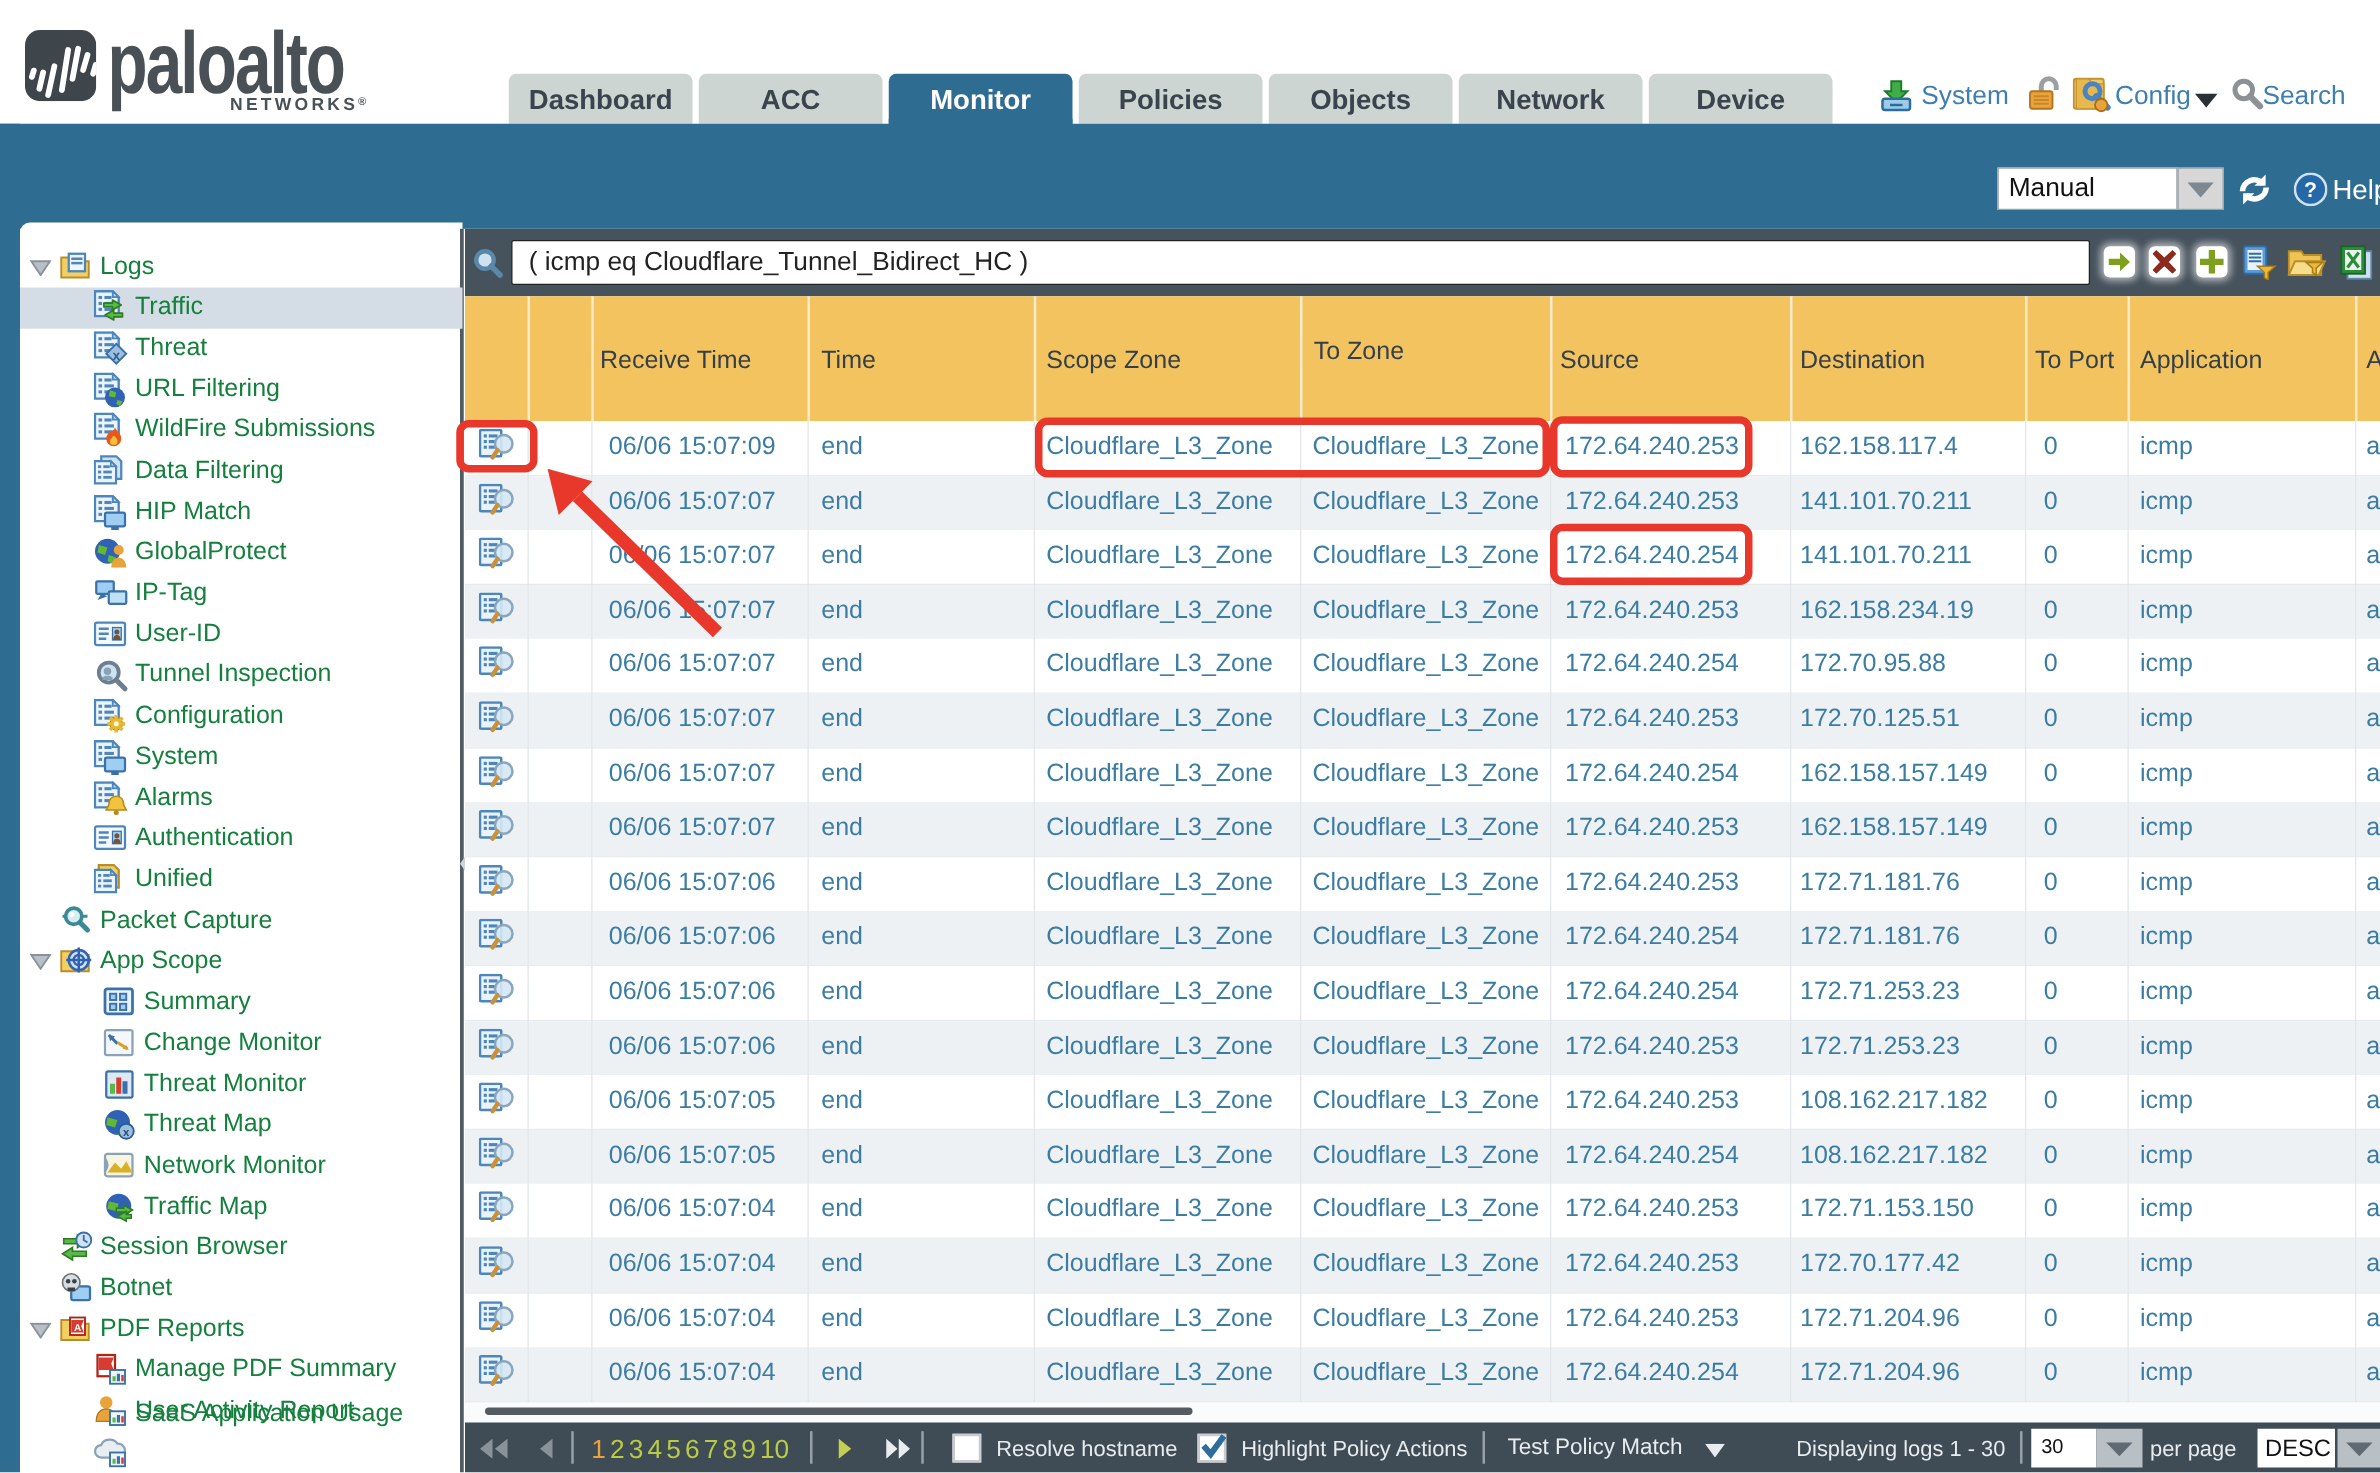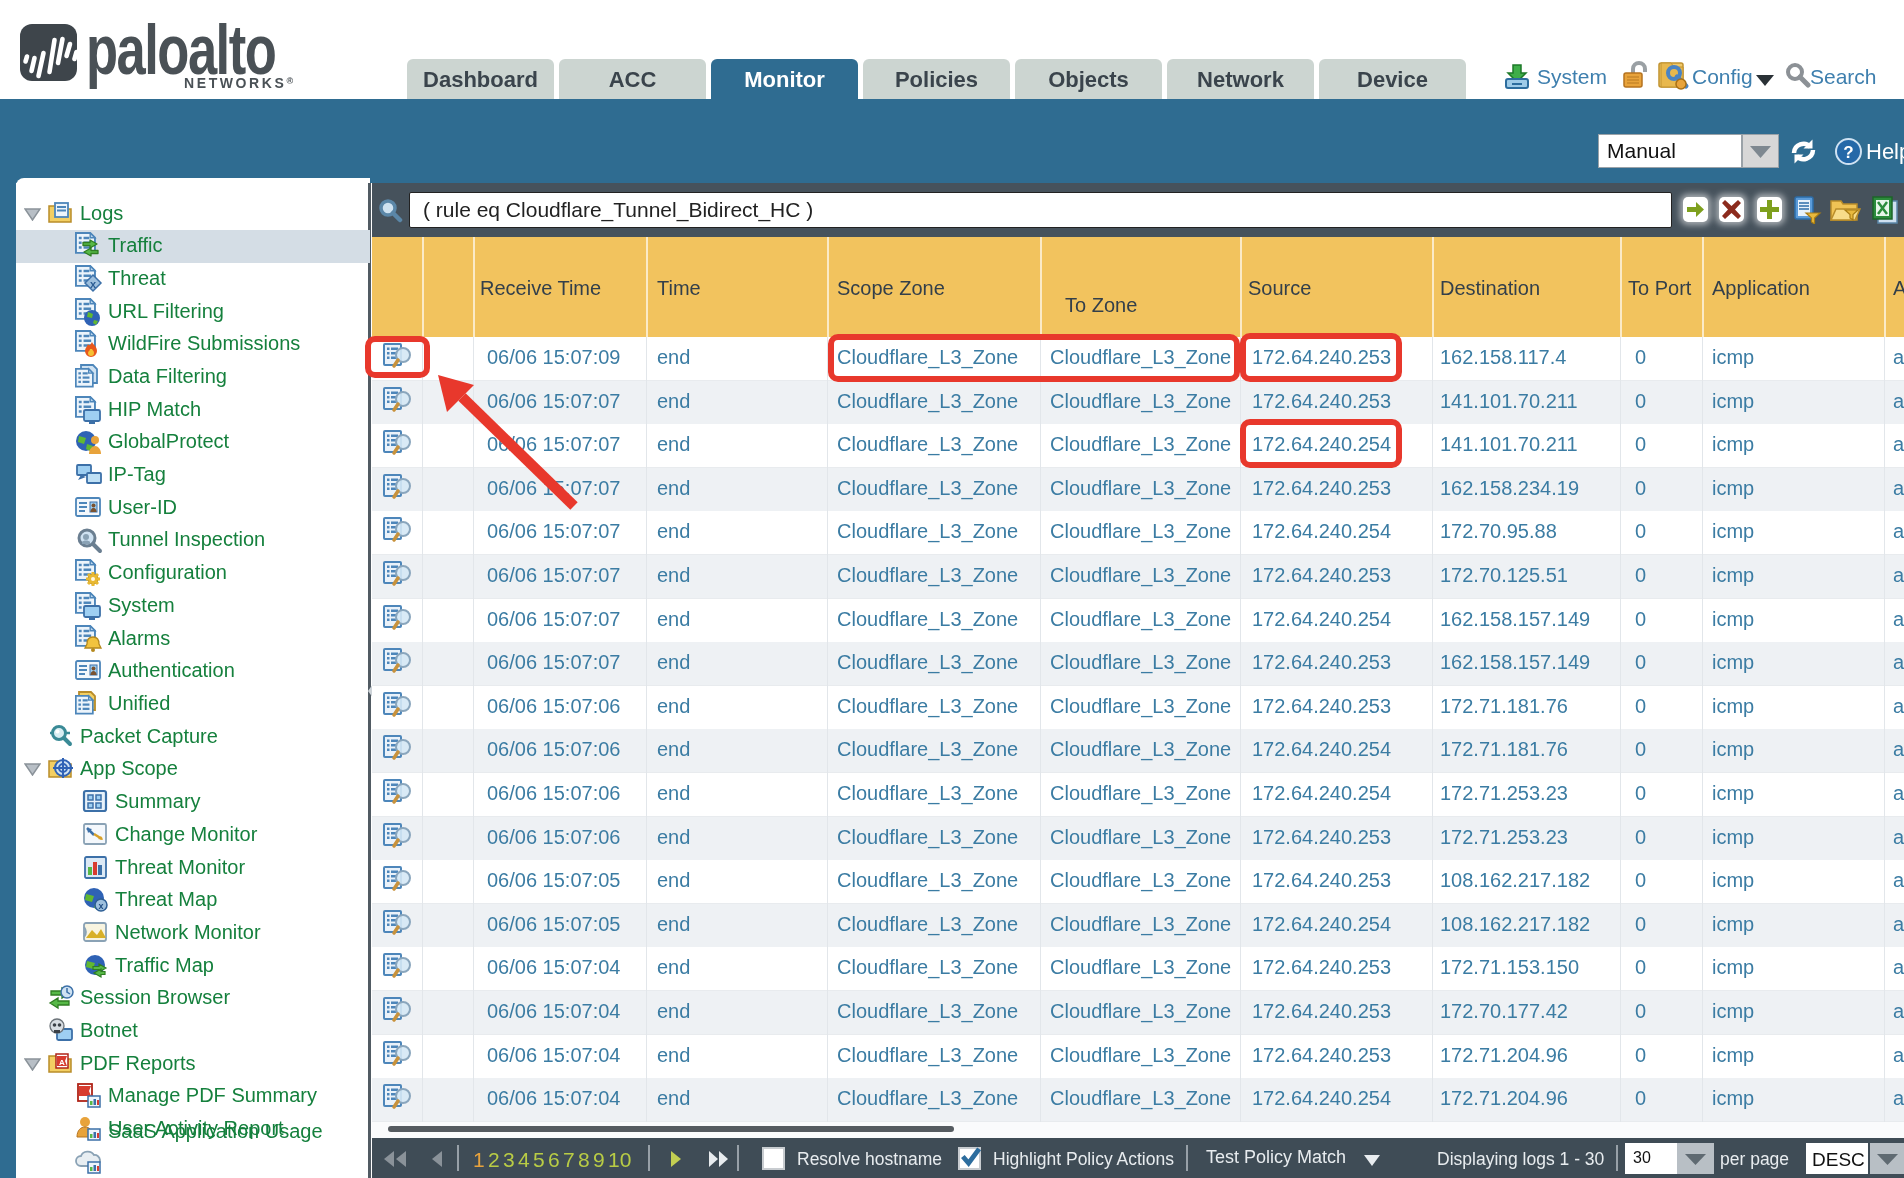--- a/index.html
+++ b/index.html
@@ -438,21 +438,21 @@
       <rect x="22" y="18" width="2" height="5" fill="#d83c30"></rect>
     </g>
   </svg>
 <div class="tlabel" style="left:108px;top:1120px;">SaaS Application Usage</div>
 <div class="abs" style="left:372px;top:183px;width:1532px;height:54px;background:#46525c;"></div>
 <svg class="abs" style="left:378px;top:198px" width="25" height="25" viewBox="0 0 25 25">
     <circle cx="10" cy="10" r="7" fill="#cfe2f0" stroke="#5b87a8" stroke-width="3.5"></circle>
     <path d="M15 15l7 7" stroke="#5b87a8" stroke-width="4.5" stroke-linecap="round"></path>
   </svg>
 <div class="abs" style="left:409px;top:192px;width:1263px;height:36px;background:#fff;border:1px solid #222;box-sizing:border-box;border-radius:2px;"></div>
-<div class="abs" style="left:423px;top:198px;font-size:21px;color:#222;">( rule eq Cloudflare_Tunnel_Bidirect_HC )</div>
+<div class="abs" style="left:423px;top:198px;font-size:21px;color:#222;">( icmp eq Cloudflare_Tunnel_Bidirect_HC )</div>
 <div class="abs" style="left:1683px;top:197px;width:25px;height:25px;background:#fff;border-radius:5px;box-shadow:0 0 6px 3px rgba(255,255,255,0.55);"></div>
 <svg class="abs" style="left:1686px;top:201px" width="19" height="17" viewBox="0 0 19 17">
     <path d="M1 6h9V1l8 7.5L10 16v-5H1z" fill="#7ea01e"></path>
   </svg>
 <div class="abs" style="left:1719px;top:197px;width:25px;height:25px;background:#fff;border-radius:5px;box-shadow:0 0 6px 3px rgba(255,255,255,0.55);"></div>
 <svg class="abs" style="left:1722px;top:200px" width="19" height="19" viewBox="0 0 19 19">
     <path d="M3 0l6.5 6L16 0l3 3-6 6.5 6 6.5-3 3-6.5-6L3 19l-3-3 6-6.5L0 3z" fill="#8c2b1d"></path>
   </svg>
 <div class="abs" style="left:1757px;top:197px;width:25px;height:25px;background:#fff;border-radius:5px;box-shadow:0 0 6px 3px rgba(255,255,255,0.55);"></div>
 <svg class="abs" style="left:1760px;top:200px" width="19" height="19" viewBox="0 0 19 19">
@@ -476,21 +476,21 @@
 <svg class="abs" style="left:1872px;top:196px" width="26" height="28" viewBox="0 0 26 28">
     <rect x="6" y="5" width="19" height="22" fill="#cfe0f0" stroke="#5b87a8" stroke-width="1.5"></rect>
     <rect x="1" y="1" width="19" height="22" fill="#2c8c3c" stroke="#1d6429" stroke-width="1.5"></rect>
     <rect x="4" y="4" width="13" height="16" fill="#e8f5ea"></rect>
     <path d="M6 6l9 12M15 6L6 18" stroke="#2c8c3c" stroke-width="2.5"></path>
   </svg>
 <div class="abs" style="left:372px;top:237px;width:1532px;height:100px;background:#f2c35e;"></div>
 <div class="hdr" style="left:480px;top:277px;">Receive Time</div>
 <div class="hdr" style="left:657px;top:277px;">Time</div>
 <div class="hdr" style="left:837px;top:277px;">Scope Zone</div>
-<div class="hdr" style="left:1051px;top:294px;margin-left:14px;">To Zone</div>
+<div class="hdr" style="left:1051px;top:270px;">To Zone</div>
 <div class="hdr" style="left:1248px;top:277px;">Source</div>
 <div class="hdr" style="left:1440px;top:277px;">Destination</div>
 <div class="hdr" style="left:1628px;top:277px;">To Port</div>
 <div class="hdr" style="left:1712px;top:277px;">Application</div>
 <div class="hdr" style="left:1893px;top:277px;">A</div>
 <div class="hsepo" style="left:422px;top:237px;height:100px;"></div>
 <div class="hsepo" style="left:473px;top:237px;height:100px;"></div>
 <div class="hsepo" style="left:646px;top:237px;height:100px;"></div>
 <div class="hsepo" style="left:827px;top:237px;height:100px;"></div>
 <div class="hsepo" style="left:1040px;top:237px;height:100px;"></div>

